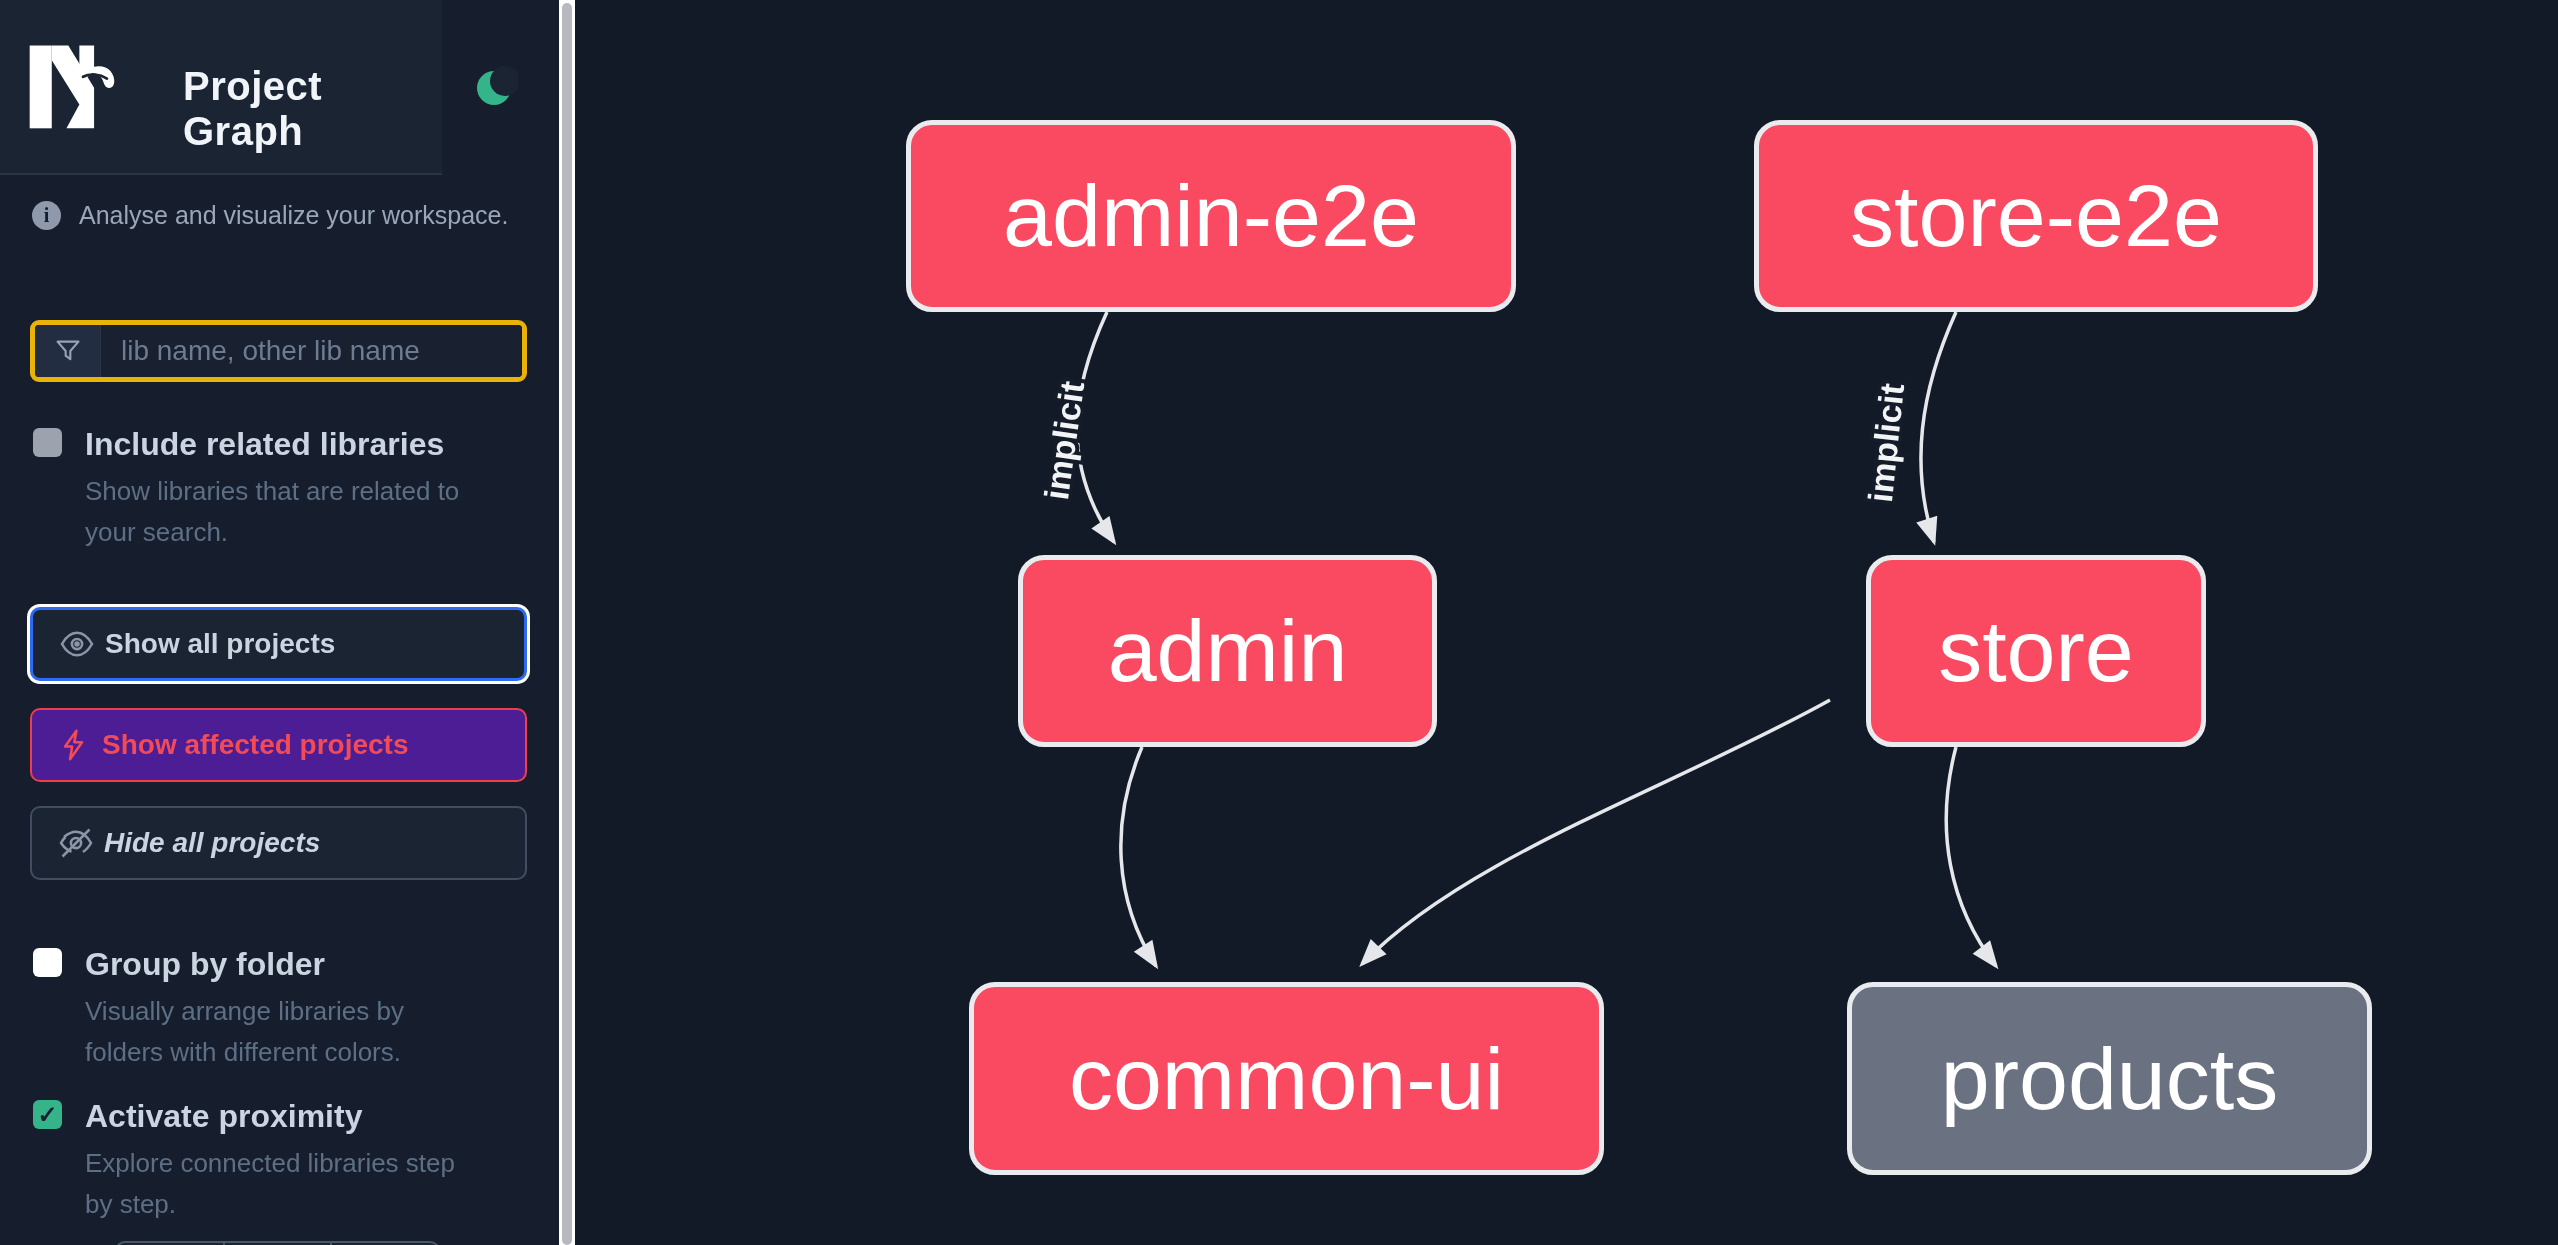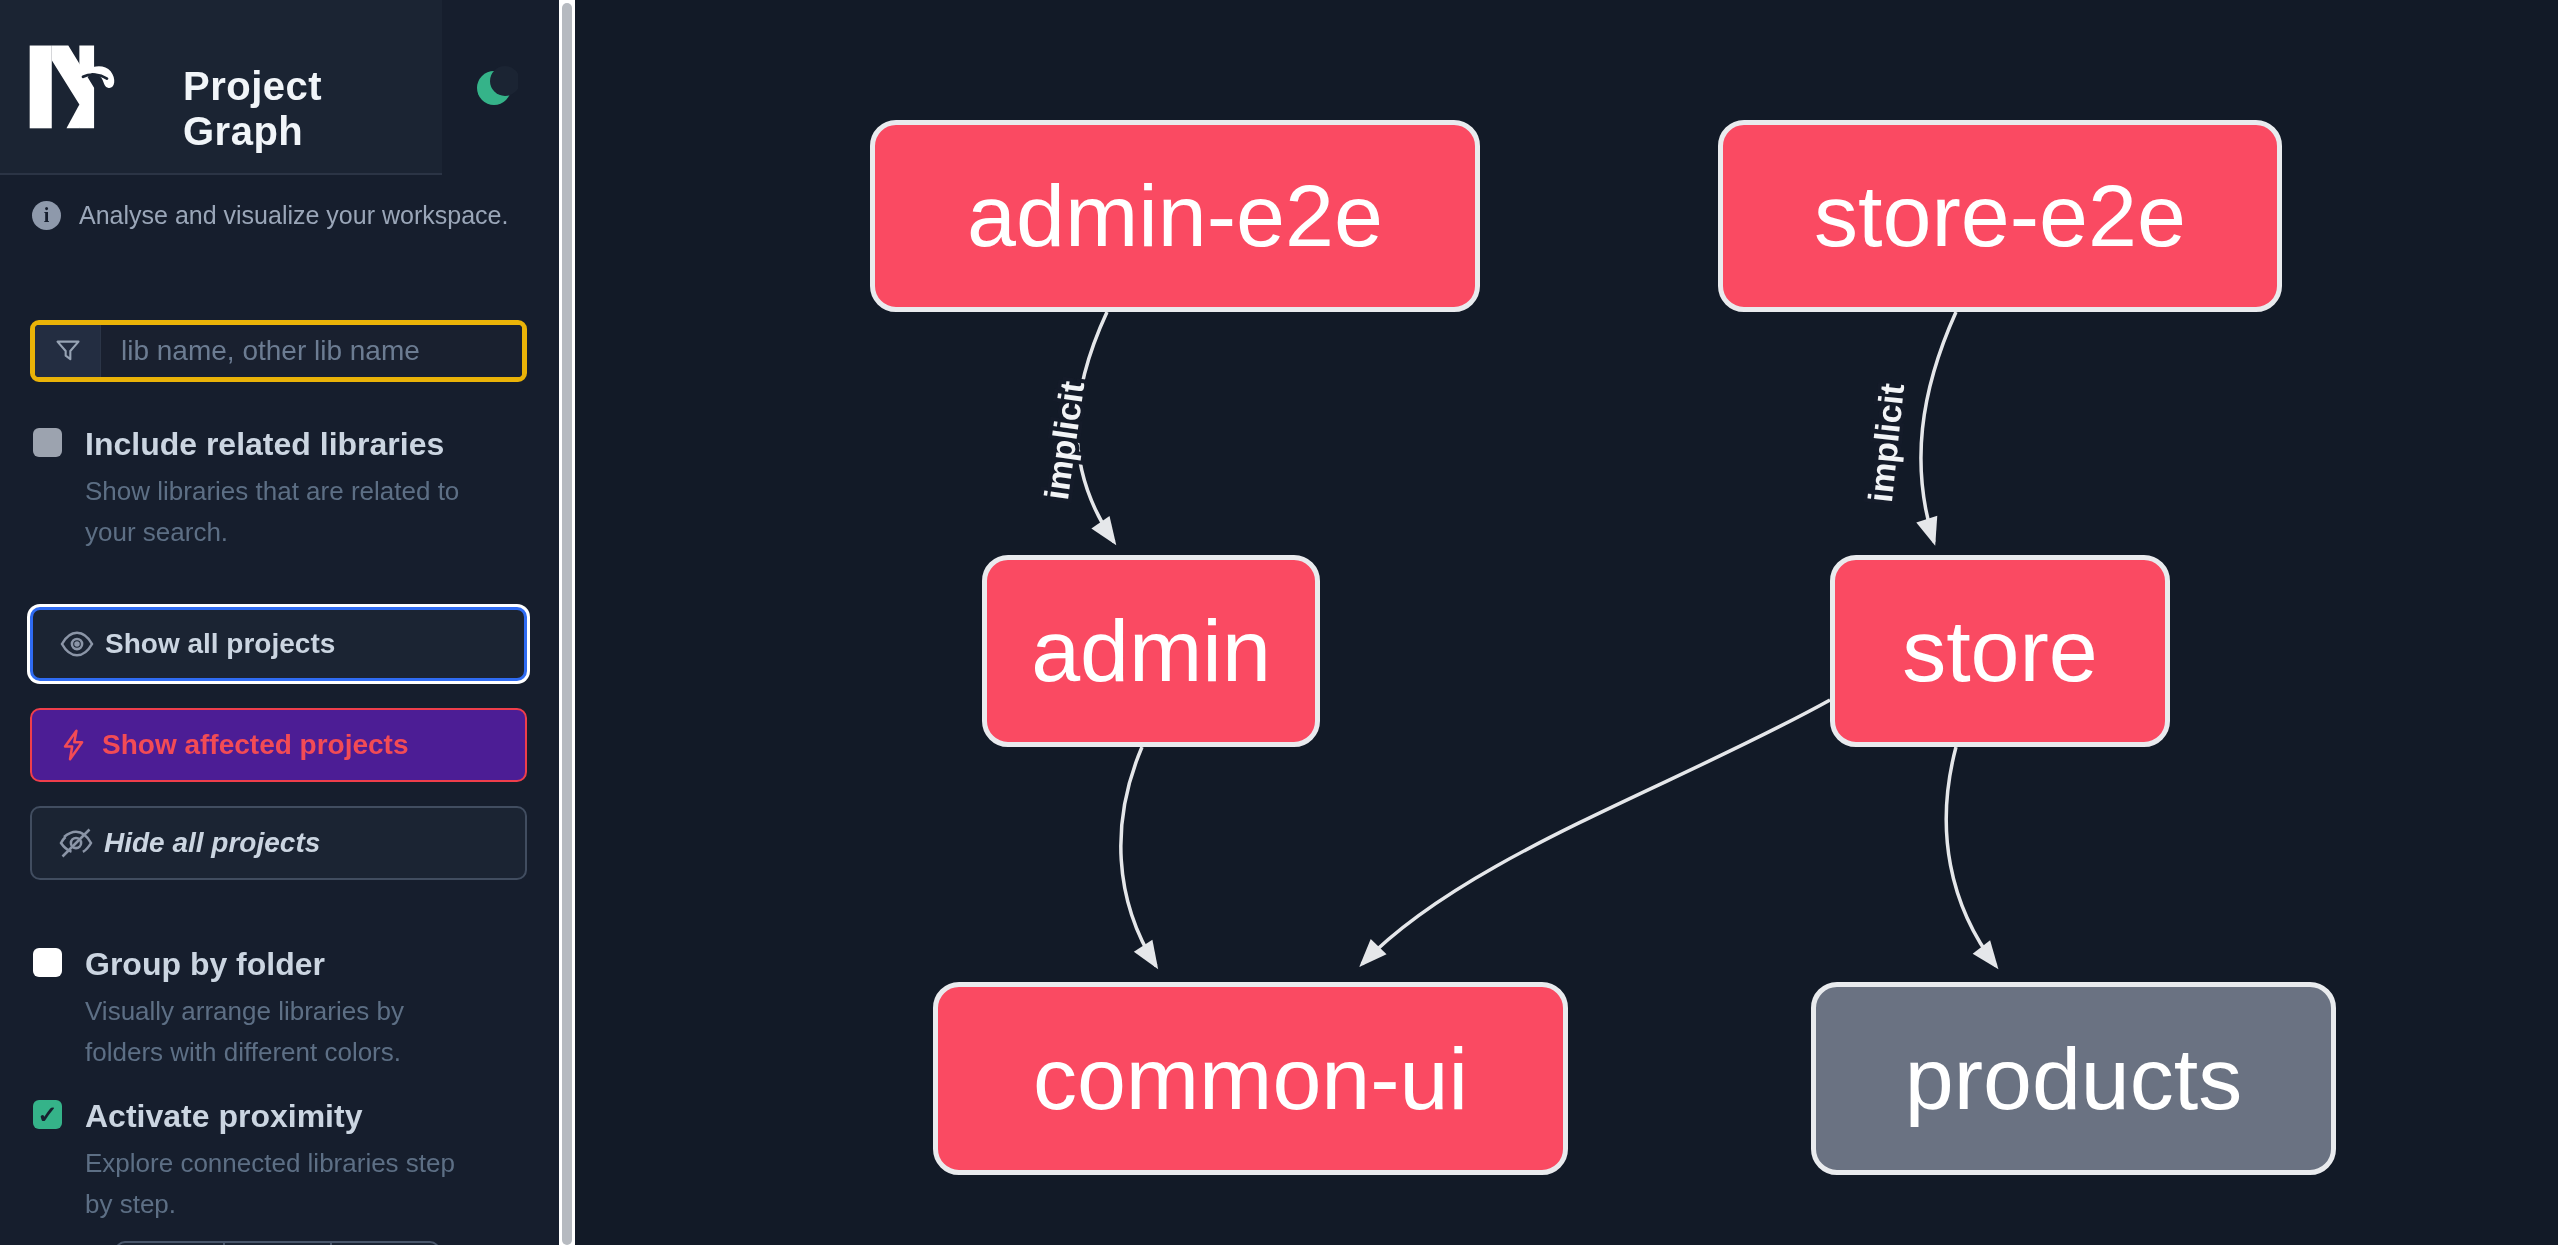--- a/index.html
+++ b/index.html
@@ -57,21 +57,21 @@
 
   #scroll-track { position:absolute; left:559px; top:0; width:16px; height:1245px; background:#ffffff; }
   #scroll-thumb { position:absolute; left:3px; top:3px; width:10px; height:1242px;
                   background:#b6bac0; border-radius:6px; cursor:grab; }
 
   
   #canvas { position:absolute; left:575px; top:0; width:1983px; height:1245px; }
   #edges-svg { position:absolute; left:0; top:0; }
   .graph-node { position:absolute; border:5px solid #e9ebee; border-radius:26px;
                 display:flex; align-items:center; justify-content:center;
-                color:#ffffff; font-size:88px; cursor:pointer; }
+                color:#ffffff; font-size:88px; cursor:pointer;margin-left:36px; }
   .graph-node.pink { background:#fa4a62; }
   .graph-node.gray { background:#6a7282; }
 </style>
 </head>
 <body>
 
 <div id="app">
 
   <div id="sidebar">
 
@@ -184,20 +184,20 @@
           <path d="M 1956 747 C 1934 830, 1950 906, 1996 966" fill="none" stroke="#e5e7ea" stroke-width="3.5" marker-end="url(#arrow)"></path>
         </g>
       <g id="edge-labels">
           <text transform="translate(1076 442) rotate(-82)" text-anchor="middle" font-size="34" font-weight="bold" fill="#f2f4f6" stroke="#141b29" stroke-width="8" paint-order="stroke" font-family="&quot;Liberation Sans&quot;, sans-serif">implicit</text>
           <text transform="translate(1898 444) rotate(-84)" text-anchor="middle" font-size="34" font-weight="bold" fill="#f2f4f6" stroke="#141b29" stroke-width="8" paint-order="stroke" font-family="&quot;Liberation Sans&quot;, sans-serif">implicit</text>
         </g>
     </svg>
     <div id="nodes-layer">
         <div class="graph-node pink" style="left: 295px; top: 120px; width: 610px; height: 192px;">admin-e2e</div>
         <div class="graph-node pink" style="left: 1143px; top: 120px; width: 564px; height: 192px;">store-e2e</div>
-        <div class="graph-node pink" style="left: 407px; top: 555px; width: 338px; height: 192px;">admin</div>
+        <div class="graph-node pink" style="left: 407px; top: 555px; width: 419px; height: 192px;">admin</div>
         <div class="graph-node pink" style="left: 1255px; top: 555px; width: 340px; height: 192px;">store</div>
         <div class="graph-node pink" style="left: 358px; top: 982px; width: 635px; height: 193px;">common-ui</div>
         <div class="graph-node gray" style="left: 1236px; top: 982px; width: 525px; height: 193px;">products</div>
       </div>
 
   </div>
 </div>
 
 </body></html>

